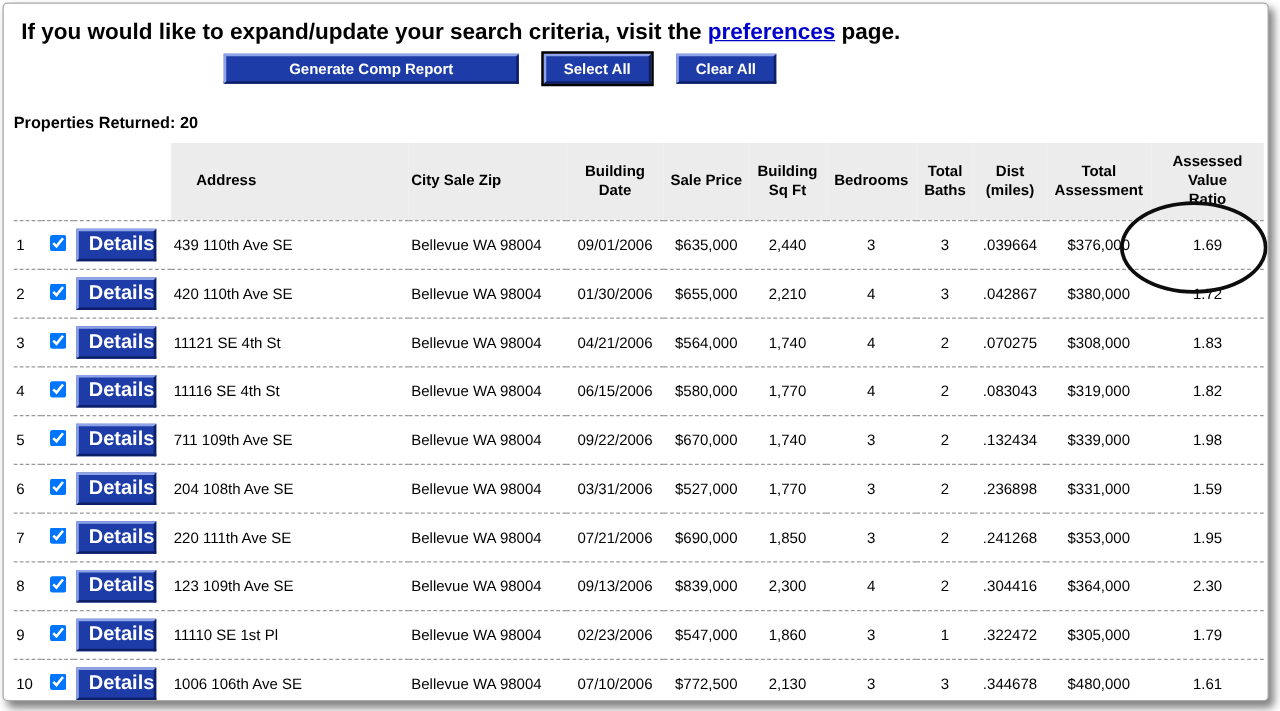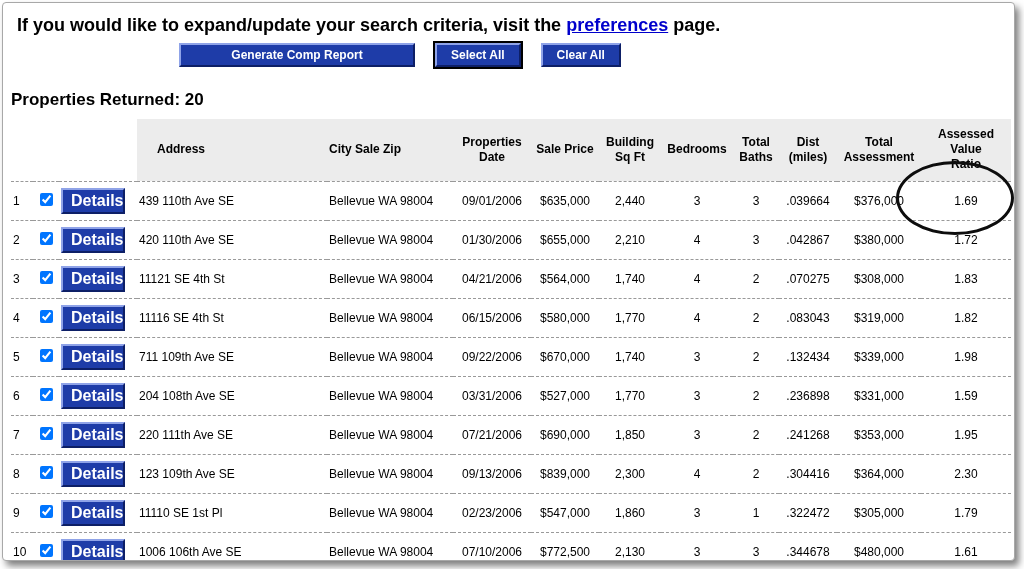--- a/index.html
+++ b/index.html
@@ -33,21 +33,21 @@
     padding: 3px 14px;
     cursor: pointer;
     white-space: nowrap;
   }
   .btn-generate { padding: 3px 30px; min-width: 236px; }
   .btn-selectall { outline: 2px solid #000; }
   .icon-btn { background: none; border: none; cursor: pointer; padding: 0; line-height: 0; }
   .icon-printer { margin-left: 16px; }
   .icon-mail { margin-left: 10px; }
 
-  .results-count { font-size: 17px; font-weight: bold; margin: 22px 0 0 0; }
+  .results-count { font-size: 13px; font-weight: bold; margin: 22px 0 0 0; }
 
   table { border-collapse: collapse; margin: 9px 0 0 0; table-layout: fixed; }
   th, td {
     font-size: 12px;
     border-bottom: 1px dashed #999;
     vertical-align: middle;
     overflow: hidden;
   }
   thead th {
     font-weight: bold;
@@ -108,21 +108,21 @@
   <div class="results-count">Properties Returned: 20</div>
 
   <table>
     <thead>
       <tr>
         <th class="c-num blank"></th>
         <th class="c-check blank"></th>
         <th class="c-details blank"></th>
         <th class="c-address" style="text-align:left; padding-left:20px;">Address</th>
         <th class="c-city" style="text-align:left;">City Sale Zip</th>
-        <th class="c-date">Properties Date</th>
+        <th class="c-date">Building Date</th>
         <th class="c-price">Sale Price</th>
         <th class="c-sqft">Building Sq Ft</th>
         <th class="c-beds">Bedrooms</th>
         <th class="c-baths">Total Baths</th>
         <th class="c-dist">Dist (miles)</th>
         <th class="c-assess">Total Assessment</th>
         <th class="c-ratio"><span class="th-ratio-inner">Assessed Value Ratio</span></th>
       </tr>
     </thead>
     <tbody>

